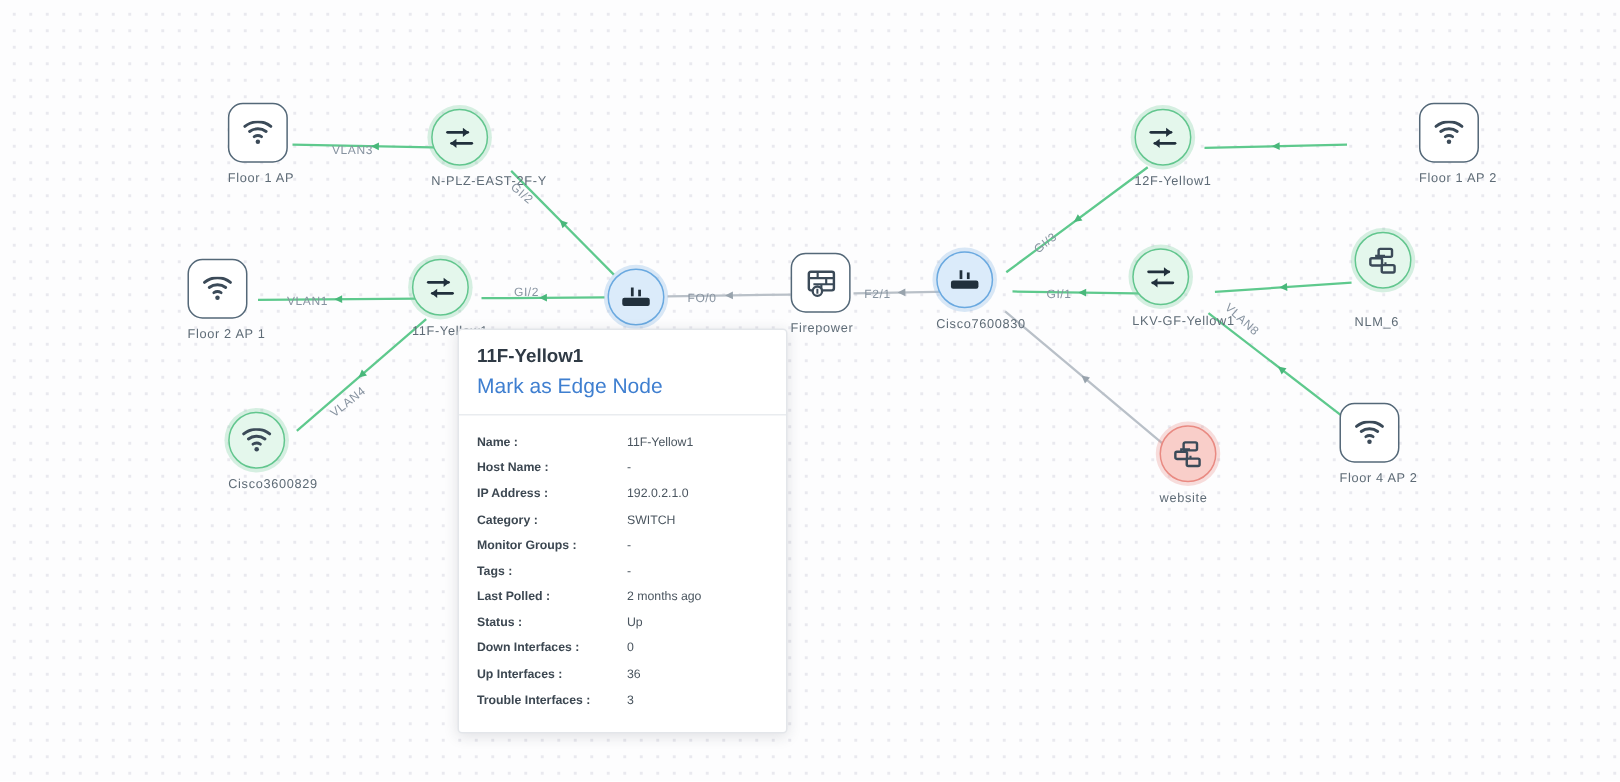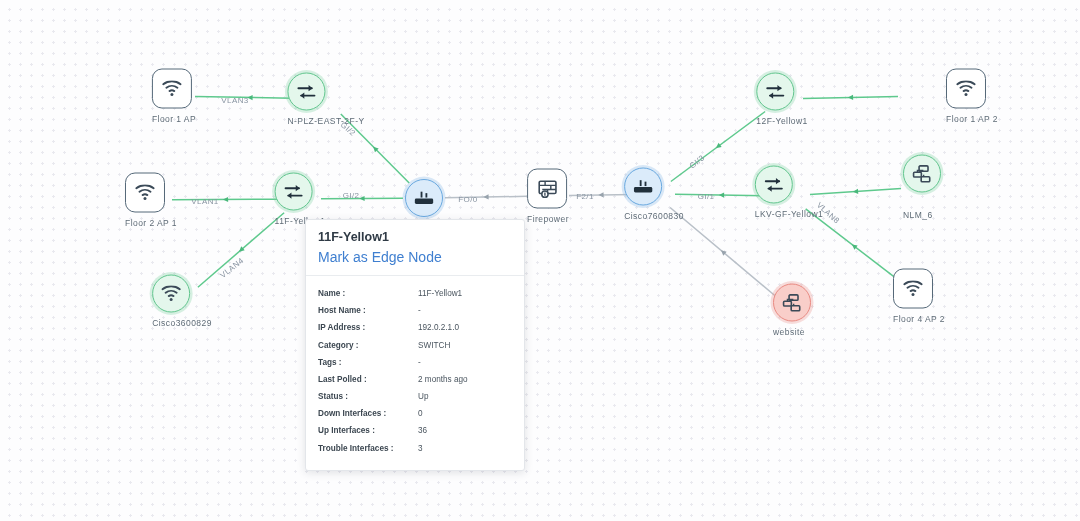--- a/index.html
+++ b/index.html
@@ -377,20 +377,24 @@
             </tr>
             <tr>
               <td class="k">IP Address :</td>
               <td class="v">192.0.2.1.0</td>
             </tr>
             <tr>
               <td class="k">Category :</td>
               <td class="v">SWITCH</td>
             </tr>
             <tr>
+              <td class="k">Monitor Groups :</td>
+              <td class="v">-</td>
+            </tr>
+            <tr>
               <td class="k">Tags :</td>
               <td class="v">-</td>
             </tr>
             <tr>
               <td class="k">Last Polled :</td>
               <td class="v">2 months ago</td>
             </tr>
             <tr>
               <td class="k">Status :</td>
               <td class="v">Up</td>

